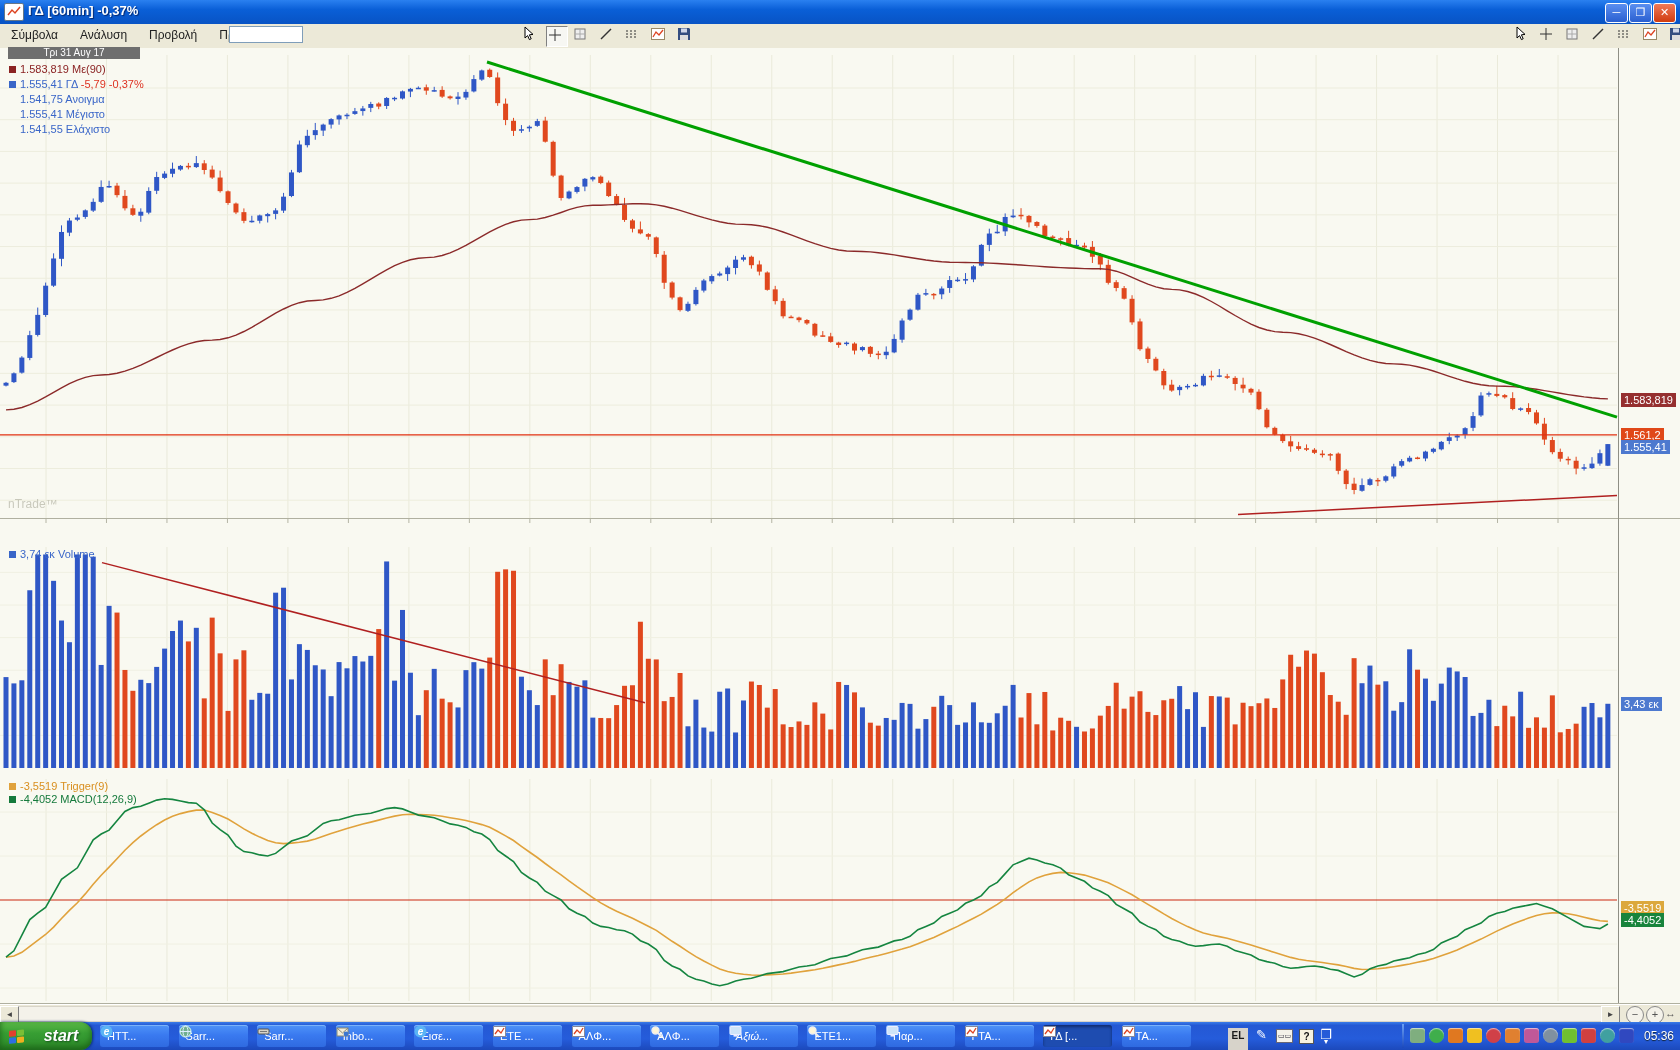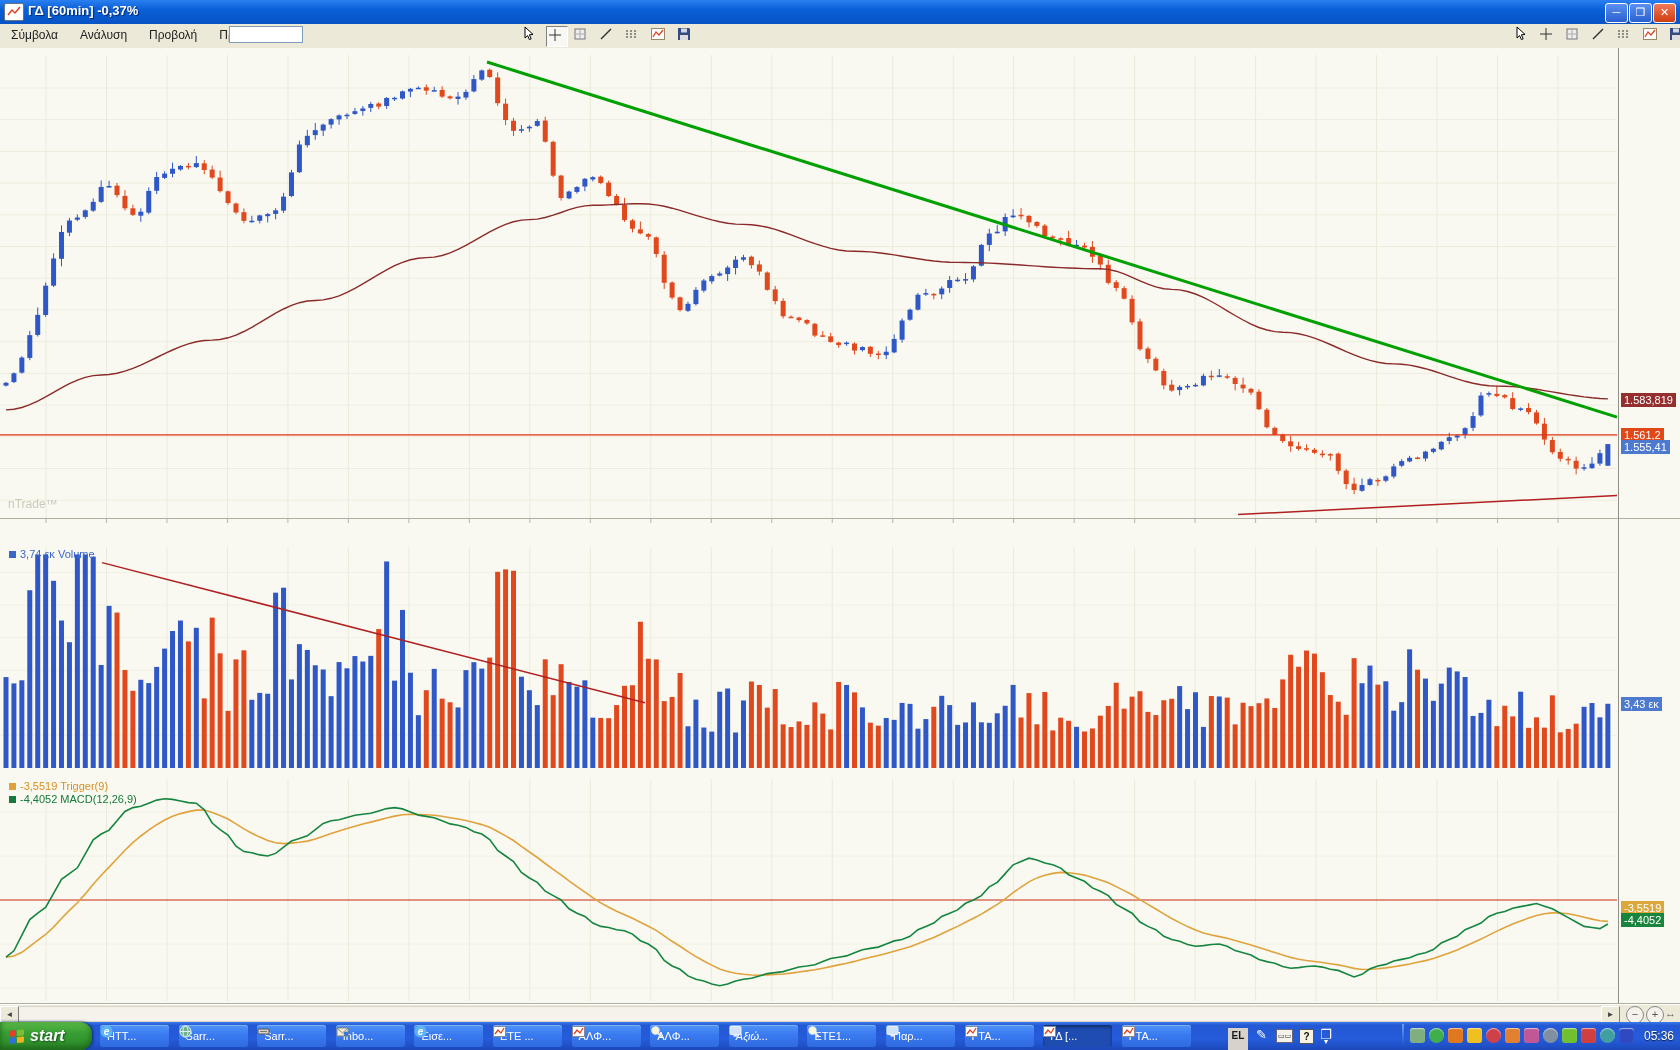--- a/index.html
+++ b/index.html
@@ -52,21 +52,21 @@
     background:#f4f2ea;border:1px solid #d8d4c8;box-sizing:border-box;}
   .zoomctl{position:absolute;top:1px;width:16px;height:16px;border:1px solid #888;
     border-radius:50%;color:#555;font-size:11px;line-height:14px;text-align:center;background:#f4f2ea;}
   
   #taskbar{left:0;top:1022px;width:1680px;height:28px;z-index:8;
     background:linear-gradient(#3a7ce8,#2458d4 12%,#255cdb 60%,#1c49bb);}
   #startbtn{left:0;top:0;width:92px;height:28px;border-radius:0 12px 12px 0;
     background:linear-gradient(#5cba48,#379e33 40%,#2d8a2a);
     box-shadow:inset 0 -3px 6px #1c6418, 1px 0 3px #0a2a66;
     color:#fff;font-size:16px;font-weight:bold;font-style:italic;line-height:28px;
-    text-shadow:1px 1px 2px #14501a;}
+    text-shadow:1px 1px 2px #14501a;text-align:center;}
   .taskbtn{position:absolute;top:3px;height:22px;width:69px;border-radius:3px;
     background:linear-gradient(#4e93f8,#3a7af0 45%,#2f6ae0);
     box-shadow:inset 0 1px 0 #7ab2fa;color:#fff;font-size:11px;line-height:22px;
     white-space:nowrap;overflow:hidden;padding-left:4px;box-sizing:border-box;}
   .taskbtn.active{background:#1e4cb0;box-shadow:inset 0 2px 3px #102c70;}
   .taskbtn .ticon{display:inline-block;vertical-align:-2px;margin-right:3px;}
   #langchip{position:absolute;left:1228px;top:6px;width:20px;height:32px;background:#d7d3ca;
     color:#1a1a1a;font-size:10px;font-weight:bold;text-align:center;line-height:16px;}
   .quickicon{position:absolute;top:5px;color:#fff;font-size:13px;}
   .trayicon{position:absolute;top:6px;width:15px;height:15px;border-radius:3px;
@@ -931,20 +931,28 @@
       <path d="M6.0,409.9L13.9,409.3L21.9,407.5L29.8,404.7L37.7,401.1L45.6,396.9L53.6,392.4L61.5,387.9L69.4,383.7L77.4,380.1L85.3,377.3L93.2,375.6L101.2,375.0L109.1,374.5L117.0,373.2L124.9,371.2L132.9,368.4L140.8,365.1L148.7,361.4L156.7,357.5L164.6,353.7L172.5,350.0L180.5,346.7L188.4,343.9L196.3,341.8L204.3,340.5L212.2,340.1L220.1,339.5L228.0,337.8L236.0,335.1L243.9,331.5L251.8,327.3L259.8,322.7L267.7,317.9L275.6,313.2L283.6,309.0L291.5,305.4L299.4,302.7L307.3,301.0L315.3,300.5L323.2,299.9L331.1,298.3L339.1,295.8L347.0,292.4L354.9,288.3L362.8,283.8L370.8,279.1L378.7,274.3L386.6,269.8L394.6,265.7L402.5,262.3L410.4,259.8L418.4,258.2L426.3,257.6L434.2,257.1L442.1,255.5L450.1,252.9L458.0,249.4L465.9,245.4L473.9,240.9L481.8,236.3L489.7,231.9L497.7,227.8L505.6,224.4L513.5,221.8L521.4,220.1L529.4,219.6L537.3,219.1L545.2,217.5L553.2,215.2L561.1,212.5L569.0,209.7L577.0,207.4L584.9,205.9L592.8,205.3L600.8,205.2L608.7,204.9L616.6,204.5L624.5,204.1L632.5,203.8L640.4,203.7L648.3,204.0L656.3,204.9L664.2,206.3L672.1,208.2L680.0,210.4L688.0,212.8L695.9,215.3L703.8,217.7L711.8,219.9L719.7,221.8L727.6,223.2L735.6,224.1L743.5,224.4L751.4,224.7L759.4,225.7L767.3,227.3L775.2,229.4L783.1,232.0L791.1,234.8L799.0,237.8L806.9,240.8L814.9,243.7L822.8,246.2L830.7,248.4L838.6,250.0L846.6,251.0L854.5,251.3L862.4,251.5L870.4,251.9L878.3,252.7L886.2,253.7L894.2,254.9L902.1,256.2L910.0,257.5L917.9,258.8L925.9,260.0L933.8,261.0L941.7,261.8L949.7,262.2L957.6,262.4L965.5,262.5L973.5,262.6L981.4,262.8L989.3,263.1L997.3,263.5L1005.2,264.0L1013.1,264.5L1021.0,265.0L1029.0,265.6L1036.9,266.1L1044.8,266.7L1052.8,267.2L1060.7,267.6L1068.6,268.0L1076.5,268.3L1084.5,268.6L1092.4,268.7L1100.3,268.7L1108.3,269.4L1116.2,271.2L1124.1,273.9L1132.1,277.3L1140.0,280.8L1147.9,284.2L1155.8,286.9L1163.8,288.7L1171.7,289.4L1179.6,289.9L1187.6,291.5L1195.5,294.0L1203.4,297.4L1211.4,301.5L1219.3,306.0L1227.2,310.8L1235.1,315.5L1243.1,320.0L1251.0,324.1L1258.9,327.5L1266.9,330.0L1274.8,331.6L1282.7,332.2L1290.7,332.6L1298.6,333.7L1306.5,335.6L1314.5,338.1L1322.4,341.1L1330.3,344.5L1338.2,348.0L1346.2,351.6L1354.1,354.9L1362.0,357.9L1370.0,360.4L1377.9,362.3L1385.8,363.5L1393.8,363.9L1401.7,364.2L1409.6,365.1L1417.5,366.7L1425.5,368.7L1433.4,371.0L1441.3,373.6L1449.3,376.3L1457.2,378.9L1465.1,381.3L1473.0,383.3L1481.0,384.8L1488.9,385.8L1496.8,386.1L1504.8,386.2L1512.7,386.6L1520.6,387.3L1528.6,388.2L1536.5,389.3L1544.4,390.6L1552.3,391.9L1560.3,393.3L1568.2,394.6L1576.1,395.8L1584.1,396.9L1592.0,397.8L1599.9,398.5L1607.9,398.9" fill="none" stroke="#8b2a2a" stroke-width="1.4"></path>
       <line x1="487" y1="61.997799999999856" x2="1617" y2="417.14979999999986" stroke="#00a000" stroke-width="3"></line>
       <line x1="0" y1="434.9073999999999" x2="1617" y2="434.9073999999999" stroke="#e03010" stroke-width="1.2"></line>
       <line x1="1238" y1="514.4994999999999" x2="1617" y2="495.4735" stroke="#b02020" stroke-width="1.5"></line>
       <line x1="102" y1="562.62" x2="645" y2="702.8" stroke="#b02020" stroke-width="1.5"></line>
       <line x1="0" y1="900" x2="1617" y2="900" stroke="#cc2810" stroke-width="1.2"></line>
       <path d="M6.0,957.2L13.9,956.0L21.9,952.3L29.8,946.4L37.7,940.4L45.6,934.5L53.6,927.1L61.5,918.5L69.4,910.4L77.4,902.8L85.3,893.9L93.2,884.2L101.2,875.2L109.1,867.1L117.0,858.7L124.9,850.2L132.9,842.6L140.8,836.0L148.7,830.1L156.7,824.7L164.6,820.0L172.5,816.3L180.5,813.6L188.4,811.6L196.3,810.1L204.3,810.0L212.2,812.4L220.1,815.5L228.0,819.0L236.0,823.9L243.9,828.9L251.8,833.2L259.8,837.1L267.7,840.5L275.6,842.8L283.6,843.6L291.5,843.1L299.4,842.3L307.3,841.1L315.3,839.0L323.2,836.2L331.1,833.4L339.1,831.0L347.0,828.6L354.9,826.2L362.8,824.0L370.8,822.1L378.7,820.1L386.6,818.0L394.6,816.1L402.5,814.8L410.4,814.3L418.4,814.5L426.3,814.8L434.2,815.3L442.1,816.3L450.1,817.7L458.0,819.0L465.9,820.5L473.9,822.6L481.8,824.6L489.7,827.3L497.7,831.5L505.6,835.9L513.5,840.5L521.4,846.3L529.4,852.0L537.3,857.5L545.2,863.5L553.2,869.3L561.1,874.8L569.0,880.9L577.0,886.7L584.9,892.1L592.8,897.7L600.8,902.9L608.7,907.3L616.6,911.3L624.5,914.8L632.5,918.3L640.4,922.3L648.3,926.2L656.3,930.4L664.2,935.8L672.1,941.3L680.0,946.3L688.0,951.6L695.9,956.6L703.8,961.0L711.8,965.1L719.7,968.9L727.6,971.6L735.6,973.3L743.5,974.3L751.4,975.0L759.4,975.2L767.3,974.9L775.2,974.5L783.1,974.0L791.1,973.1L799.0,972.0L806.9,970.9L814.9,969.8L822.8,968.3L830.7,966.6L838.6,964.9L846.6,963.3L854.5,961.4L862.4,959.3L870.4,957.3L878.3,955.5L886.2,953.4L894.2,951.2L902.1,949.1L910.0,946.8L917.9,943.7L925.9,940.6L933.8,937.4L941.7,933.7L949.7,930.0L957.6,926.4L965.5,922.2L973.5,918.2L981.4,914.1L989.3,909.2L997.3,904.4L1005.2,898.9L1013.1,892.7L1021.0,887.1L1029.0,881.9L1036.9,877.9L1044.8,875.3L1052.8,873.4L1060.7,872.4L1068.6,872.8L1076.5,873.8L1084.5,875.1L1092.4,877.4L1100.3,879.9L1108.3,882.7L1116.2,886.6L1124.1,890.6L1132.1,894.7L1140.0,899.6L1147.9,904.4L1155.8,909.0L1163.8,913.9L1171.7,918.5L1179.6,922.6L1187.6,926.6L1195.5,930.1L1203.4,932.9L1211.4,935.0L1219.3,936.6L1227.2,938.3L1235.1,940.5L1243.1,942.8L1251.0,945.0L1258.9,947.6L1266.9,950.1L1274.8,952.5L1282.7,955.0L1290.7,957.4L1298.6,959.2L1306.5,960.5L1314.5,961.5L1322.4,962.5L1330.3,963.7L1338.2,964.9L1346.2,966.5L1354.1,968.4L1362.0,969.5L1370.0,969.3L1377.9,968.7L1385.8,967.9L1393.8,966.7L1401.7,965.4L1409.6,964.0L1417.5,962.3L1425.5,960.6L1433.4,958.6L1441.3,955.8L1449.3,952.9L1457.2,949.9L1465.1,946.2L1473.0,942.7L1481.0,939.1L1488.9,935.1L1496.8,931.1L1504.8,927.6L1512.7,924.1L1520.6,921.0L1528.6,918.1L1536.5,915.5L1544.4,913.8L1552.3,912.9L1560.3,913.0L1568.2,913.8L1576.1,915.3L1584.1,917.3L1592.0,919.1L1599.9,920.8L1607.9,921.4" fill="none" stroke="#e0a23c" stroke-width="1.6"></path>
       <path d="M6.0,957.2L13.9,950.8L21.9,935.2L29.8,919.6L37.7,913.2L45.6,907.4L53.6,893.4L61.5,879.4L69.4,873.6L77.4,867.8L85.3,853.8L93.2,839.8L101.2,834.0L109.1,830.1L117.0,820.8L124.9,811.5L132.9,807.6L140.8,806.3L148.7,803.2L156.7,800.1L164.6,798.8L172.5,799.4L180.5,801.0L188.4,802.6L196.3,803.2L204.3,809.8L212.2,823.0L220.1,829.6L228.0,835.1L236.0,846.1L243.9,851.6L251.8,852.7L259.8,854.9L267.7,856.0L275.6,853.4L283.6,847.2L291.5,841.0L299.4,838.4L307.3,835.8L315.3,829.6L323.2,823.4L331.1,820.8L339.1,819.8L347.0,817.5L354.9,815.2L362.8,814.2L370.8,813.2L378.7,810.9L386.6,808.6L394.6,807.6L402.5,808.9L410.4,812.0L418.4,815.1L426.3,816.4L434.2,817.7L442.1,820.8L450.1,823.9L458.0,825.2L465.9,827.4L473.9,831.8L481.8,834.0L489.7,839.5L497.7,850.5L505.6,856.0L513.5,861.5L521.4,872.5L529.4,878.0L537.3,882.4L545.2,891.2L553.2,895.6L561.1,900.0L569.0,908.8L577.0,913.2L584.9,916.5L592.8,923.1L600.8,926.4L608.7,927.5L616.6,929.7L624.5,930.8L632.5,934.1L640.4,940.7L648.3,944.0L656.3,949.5L664.2,960.5L672.1,966.0L680.0,969.3L688.0,975.9L695.9,979.2L703.8,980.9L711.8,984.1L719.7,985.8L727.6,984.1L735.6,980.9L743.5,979.2L751.4,978.2L759.4,975.9L767.3,973.6L775.2,972.6L783.1,971.6L791.1,969.3L799.0,967.0L806.9,966.0L814.9,964.7L822.8,961.6L830.7,958.5L838.6,957.2L846.6,955.9L854.5,952.8L862.4,949.7L870.4,948.4L878.3,947.1L886.2,944.0L894.2,940.9L902.1,939.6L910.0,936.3L917.9,929.7L925.9,926.4L933.8,923.1L941.7,916.5L949.7,913.2L957.6,909.9L965.5,903.3L973.5,900.0L981.4,895.6L989.3,886.8L997.3,882.4L1005.2,873.6L1013.1,864.8L1021.0,861.5L1029.0,858.2L1036.9,859.9L1044.8,863.1L1052.8,864.8L1060.7,868.1L1068.6,874.7L1076.5,878.0L1084.5,881.3L1092.4,887.9L1100.3,891.2L1108.3,895.6L1116.2,904.4L1124.1,908.8L1132.1,913.2L1140.0,922.0L1147.9,926.4L1155.8,929.7L1163.8,936.3L1171.7,939.6L1179.6,941.3L1187.6,944.5L1195.5,946.2L1203.4,945.6L1211.4,944.5L1219.3,944.0L1227.2,946.2L1235.1,950.6L1243.1,952.8L1251.0,955.0L1258.9,959.4L1266.9,961.6L1274.8,963.3L1282.7,966.5L1290.7,968.2L1298.6,967.6L1306.5,966.5L1314.5,966.0L1322.4,967.1L1330.3,969.3L1338.2,970.4L1346.2,973.7L1354.1,977.0L1362.0,974.3L1370.0,968.8L1377.9,966.0L1385.8,964.4L1393.8,961.0L1401.7,959.4L1409.6,957.8L1417.5,954.5L1425.5,952.8L1433.4,949.5L1441.3,942.9L1449.3,939.6L1457.2,936.3L1465.1,929.7L1473.0,926.4L1481.0,923.1L1488.9,916.5L1496.8,913.2L1504.8,911.5L1512.7,908.3L1520.6,906.6L1528.6,905.1L1536.5,903.5L1544.4,906.2L1552.3,908.8L1560.3,913.2L1568.2,917.6L1576.1,922.0L1584.1,926.4L1592.0,927.5L1599.9,928.6L1607.9,924.0" fill="none" stroke="#158540" stroke-width="1.6"></path>
     </svg>
 
+  <div class="abs" id="infobox">
+    <div id="info-date">Τρι 31 Αυγ 17</div>
+    <div class="inforow"><span class="sq" style="background:#8b2323"></span><span style="color:#8b2323">1.583,819 Με(90)</span></div>
+    <div class="inforow"><span class="sq" style="background:#3a66c8"></span><span style="color:#3a66c8">1.555,41 ΓΔ</span><span style="color:#dd3322"> -5,79 -0,37%</span></div>
+    <div class="inforow" style="padding-left:12px;color:#3a66c8">1.541,75 Ανοιγμα</div>
+    <div class="inforow" style="padding-left:12px;color:#3a66c8">1.555,41 Μέγιστο</div>
+    <div class="inforow" style="padding-left:12px;color:#3a66c8">1.541,55 Ελάχιστο</div>
+  </div>
   <div class="abs" id="watermark">nTrade™</div>
 
   <div class="abs" id="vol-legend">
     <span class="sq" style="background:#3a66c8"></span><span style="color:#3a66c8">3,74 εκ Volume</span>
   </div>
   <div class="abs" id="macd-legend1">
     <span class="sq" style="background:#e0a23c"></span><span style="color:#d98f1f">-3,5519 Trigger(9)</span>
   </div>
   <div class="abs" id="macd-legend2">
     <span class="sq" style="background:#157a3c"></span><span style="color:#157a3c">-4,4052 MACD(12,26,9)</span>

